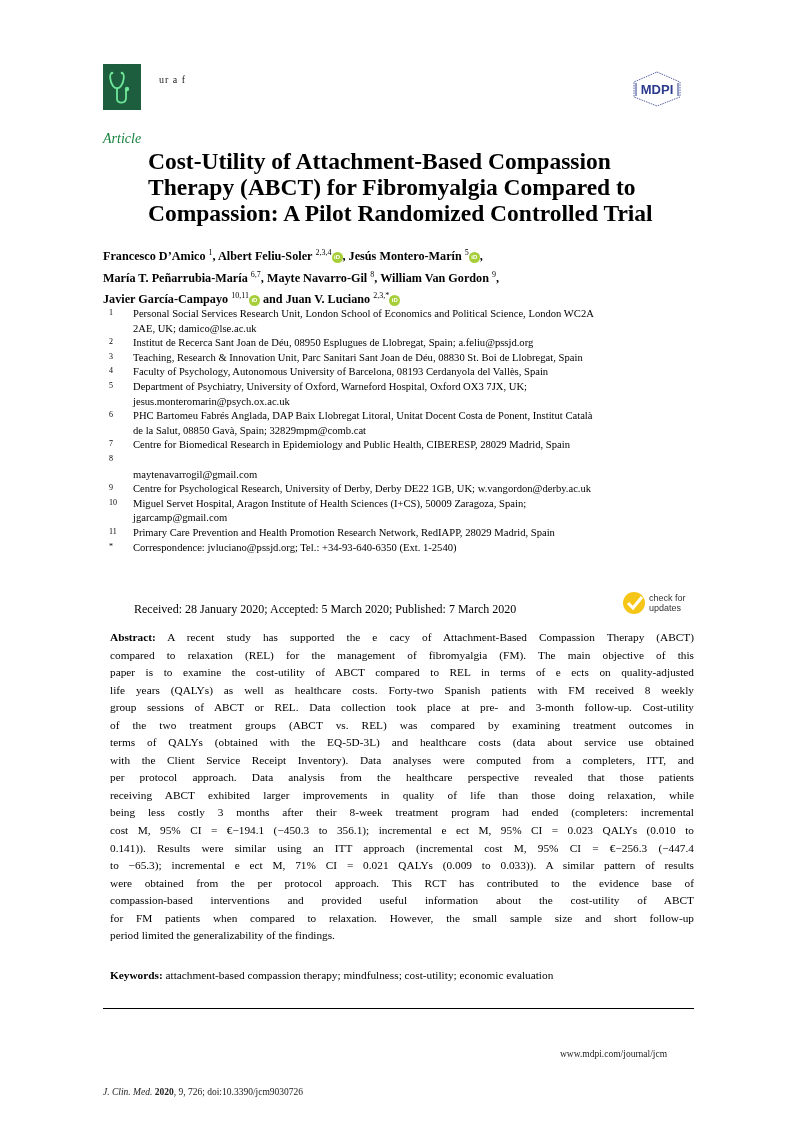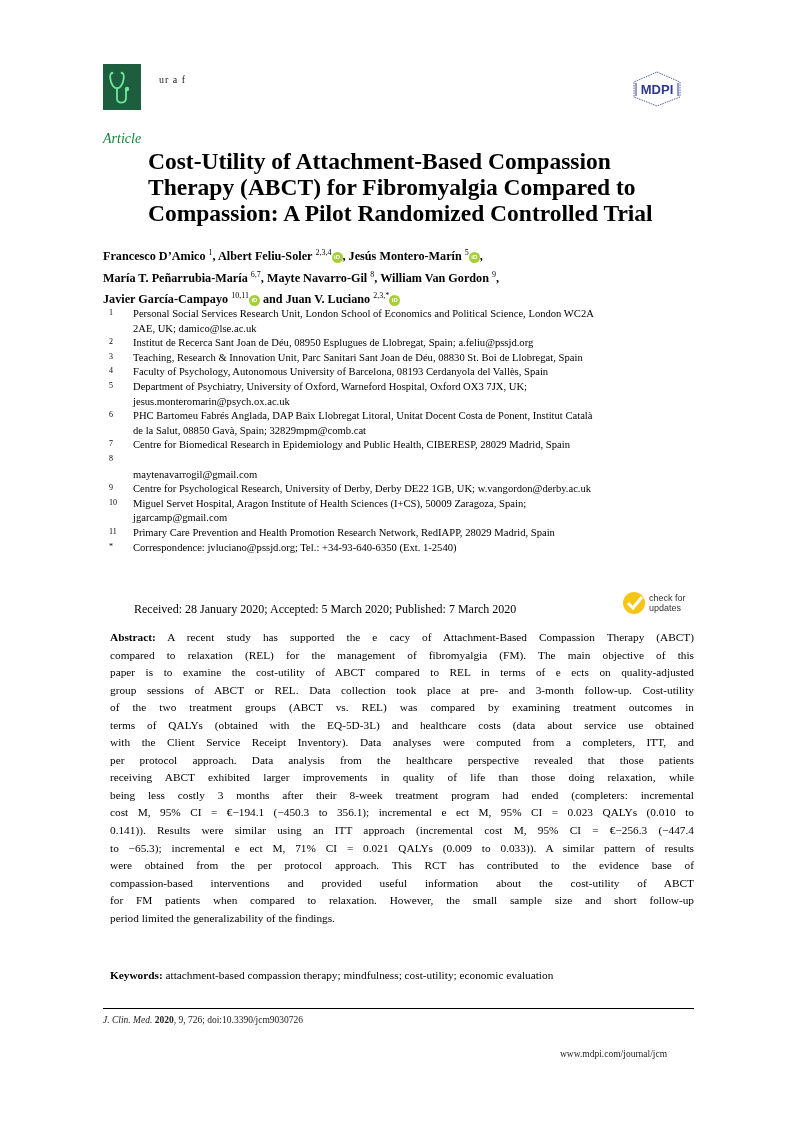--- a/index.html
+++ b/index.html
@@ -80,21 +80,21 @@
     .abstract .ab-line.last { text-align-last: left; }
     .abstract b { font-weight: bold; }
 
     .keywords {
       left: 110px; top: 969px; font-family: "Liberation Serif", serif;
       font-size: 11.3px; white-space: nowrap; text-align: right;
     }
     .rule { left: 103px; top: 1008px; width: 591px; height: 1px; background: #000; }
 
     .footer-left {
-      left: 103px; top: 1015px; font-family: "Liberation Serif", serif;
+      left: 103px; top: 1087px; font-family: "Liberation Serif", serif;
       font-size: 9.5px; white-space: nowrap; color: #222;
     }
     .footer-right {
       left: 560px; top: 1049px; width: 134px; text-align: left;
       font-family: "Liberation Serif", serif; font-size: 9.5px; white-space: nowrap; color: #222;
     }
     .footer-left i { font-style: italic; }
     .footer-left b { font-weight: bold; }
   </style>
 </head>
@@ -204,20 +204,21 @@
       </svg>
   </div>
   <div class="cu-text1">check for</div>
   <div class="cu-text2">updates</div>
 </div>
 
 <div class="abs abstract">
   <div class="ab-line"><b>Abstract:</b><span> A recent study has supported the e    cacy of Attachment-Based Compassion Therapy (ABCT)</span></div>
   <div class="ab-line">compared to relaxation (REL) for the management of fibromyalgia (FM). The main objective of this</div>
   <div class="ab-line">paper is to examine the cost-utility of ABCT compared to REL in terms of e   ects on quality-adjusted</div>
+  <div class="ab-line">life years (QALYs) as well as healthcare costs. Forty-two Spanish patients with FM received 8 weekly</div>
   <div class="ab-line">group sessions of ABCT or REL. Data collection took place at pre- and 3-month follow-up. Cost-utility</div>
   <div class="ab-line">of the two treatment groups (ABCT vs. REL) was compared by examining treatment outcomes in</div>
   <div class="ab-line">terms of QALYs (obtained with the EQ-5D-3L) and healthcare costs (data about service use obtained</div>
   <div class="ab-line">with the Client Service Receipt Inventory). Data analyses were computed from a completers, ITT, and</div>
   <div class="ab-line">per protocol approach. Data analysis from the healthcare perspective revealed that those patients</div>
   <div class="ab-line">receiving ABCT exhibited larger improvements in quality of life than those doing relaxation, while</div>
   <div class="ab-line">being less costly 3 months after their 8-week treatment program had ended (completers: incremental</div>
   <div class="ab-line">cost M, 95% CI = €−194.1 (−450.3 to 356.1); incremental e   ect M, 95% CI = 0.023 QALYs (0.010 to</div>
   <div class="ab-line">0.141)). Results were similar using an ITT approach (incremental cost M, 95% CI = €−256.3 (−447.4</div>
   <div class="ab-line">to −65.3); incremental e   ect M, 71% CI = 0.021 QALYs (0.009 to 0.033)). A similar pattern of results</div>

